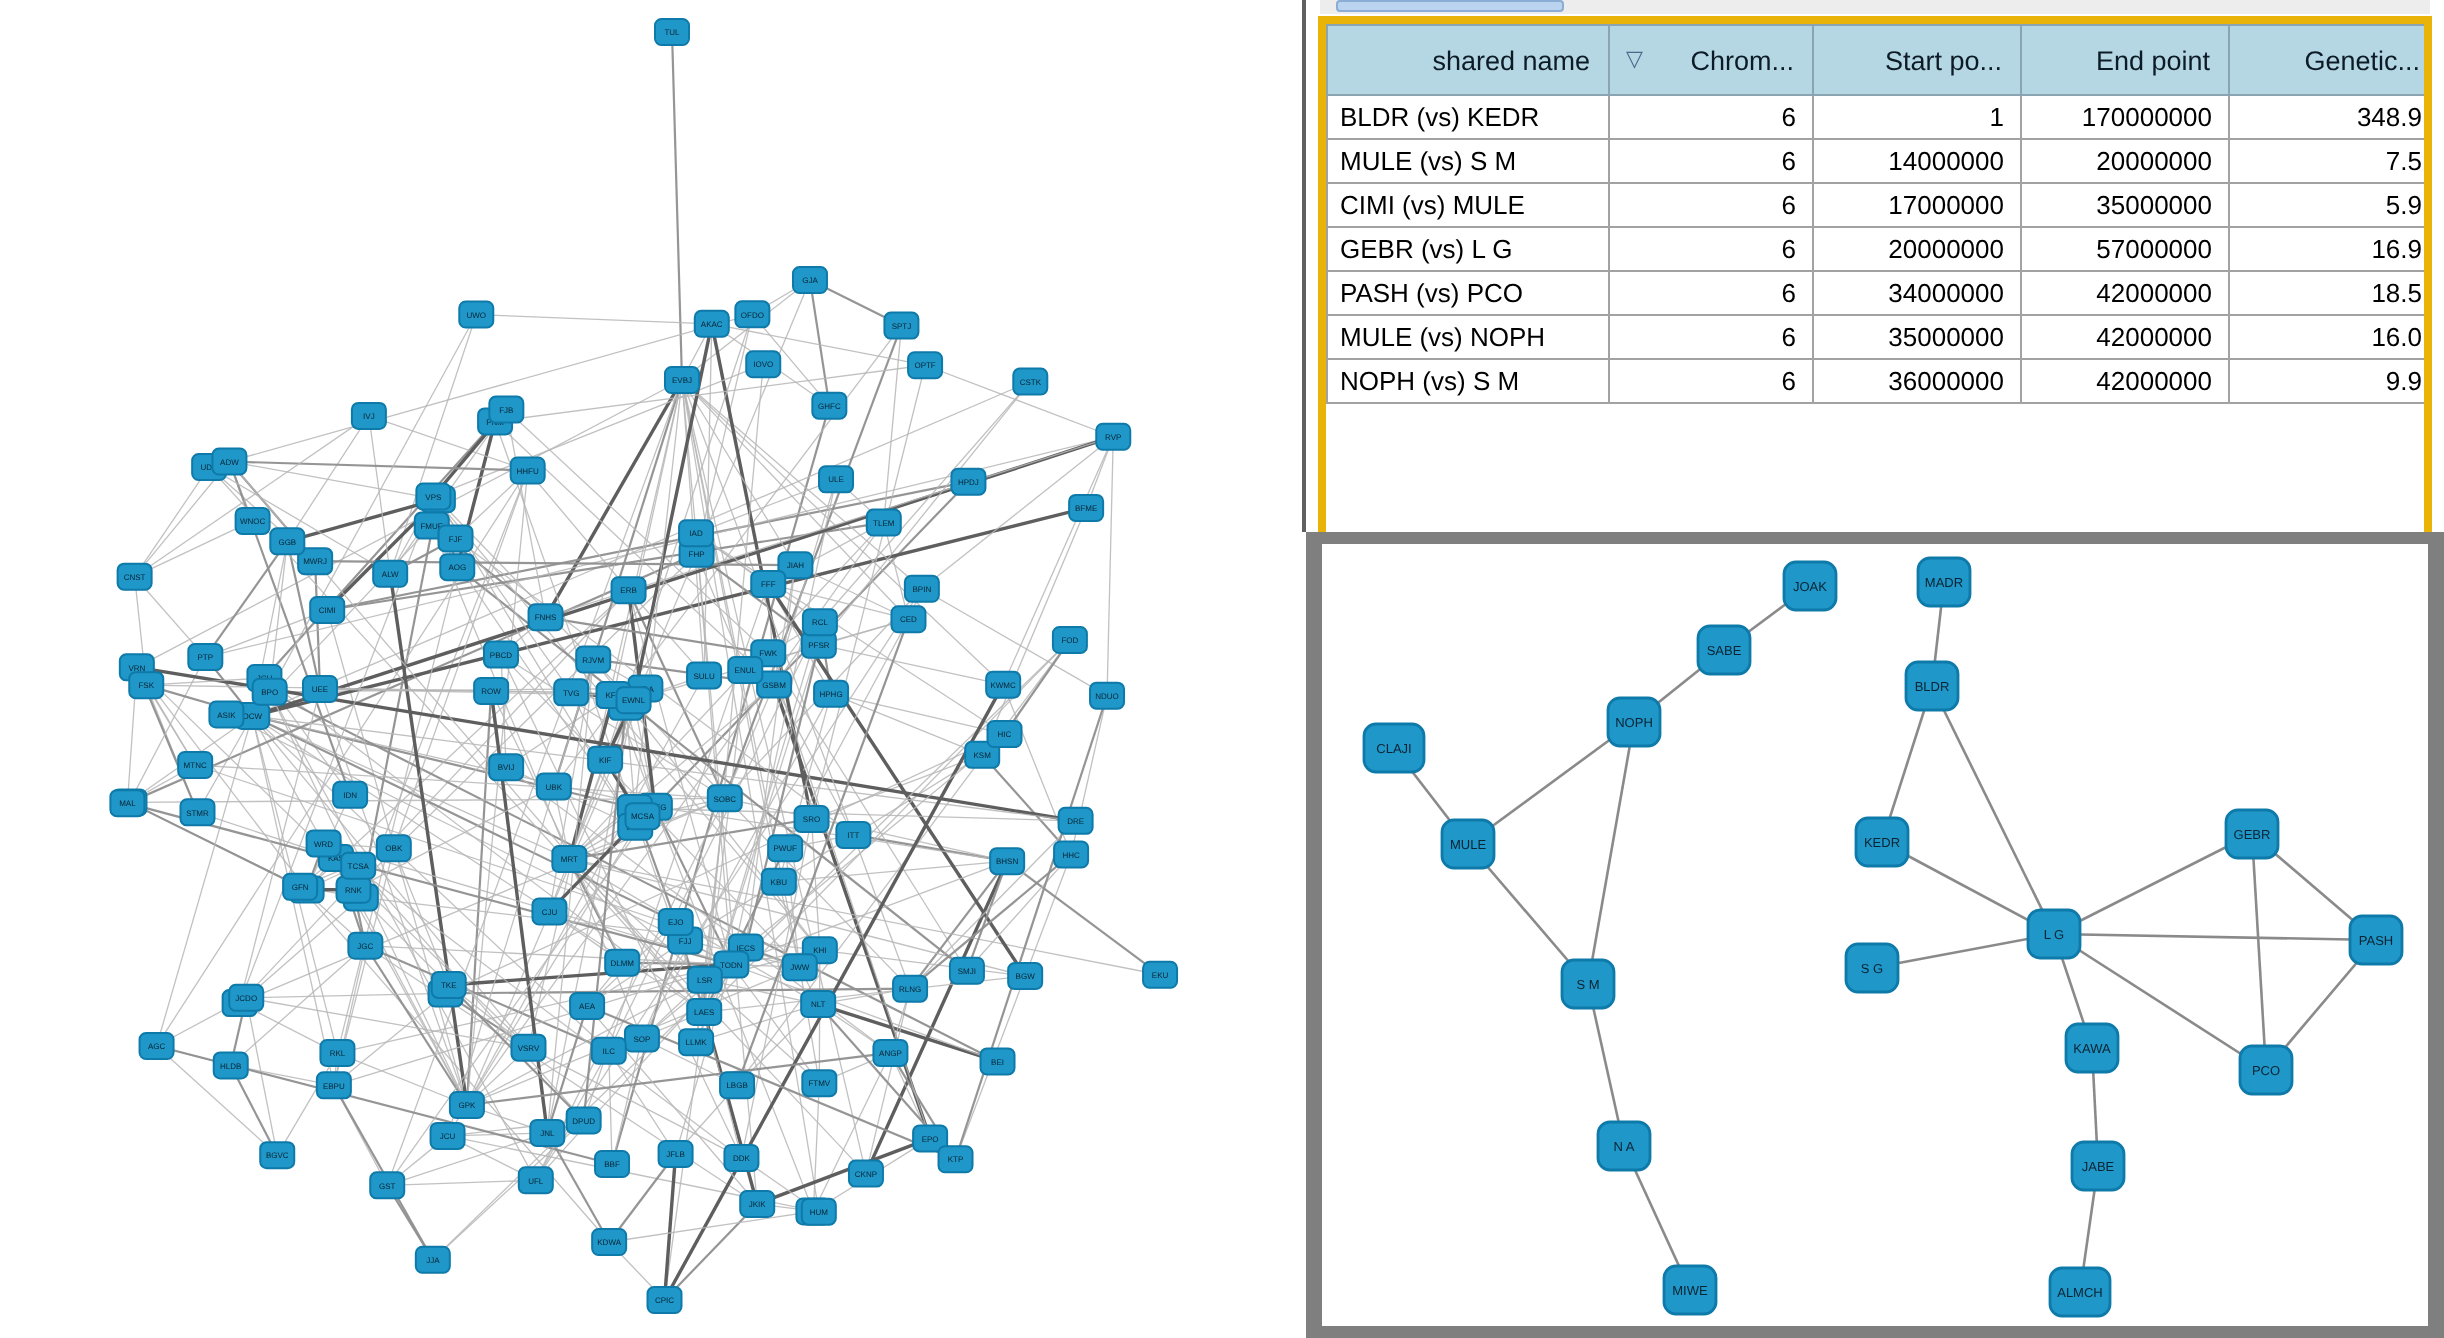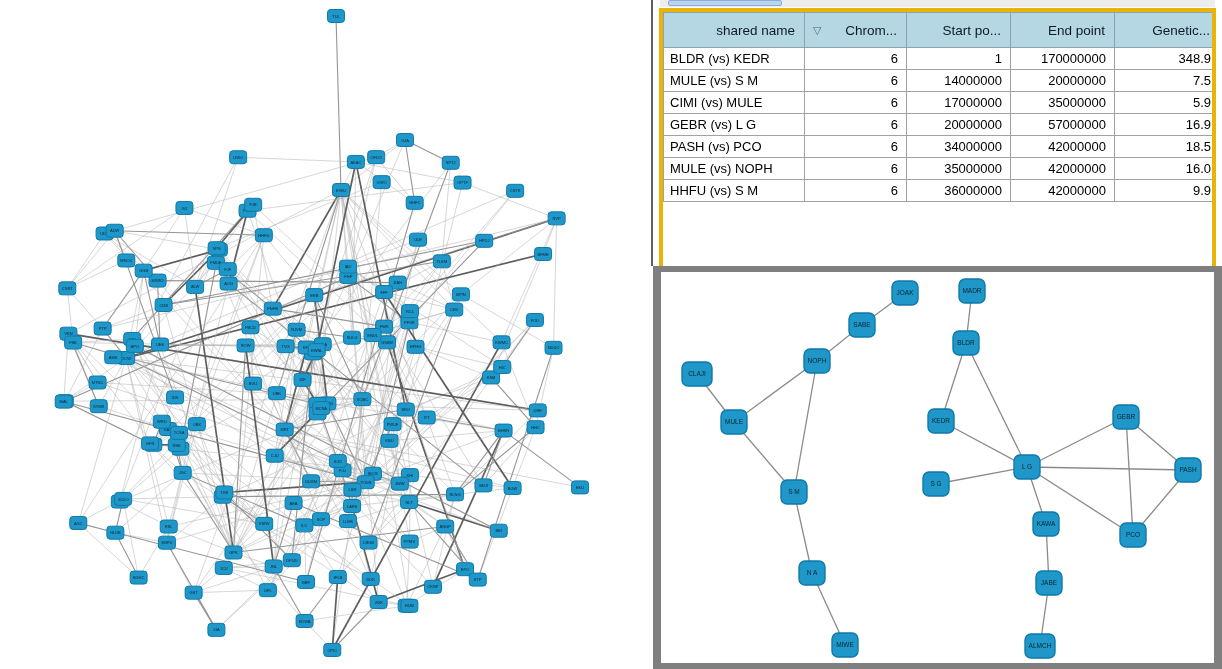--- a/index.html
+++ b/index.html
@@ -1229,21 +1229,21 @@
             <td class="num">18.5</td>
           </tr>
           <tr>
             <td class="name">MULE (vs) NOPH</td>
             <td class="num">6</td>
             <td class="num">35000000</td>
             <td class="num">42000000</td>
             <td class="num">16.0</td>
           </tr>
           <tr>
-            <td class="name">HHFU (vs) S M</td>
+            <td class="name">NOPH (vs) S M</td>
             <td class="num">6</td>
             <td class="num">36000000</td>
             <td class="num">42000000</td>
             <td class="num">9.9</td>
           </tr>
         </tbody>
     </table>
   </div>
 
   <div id="detail-panel">

